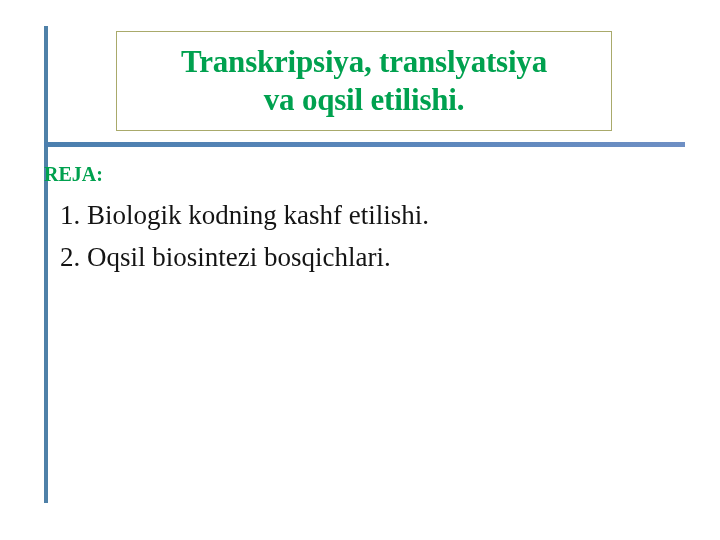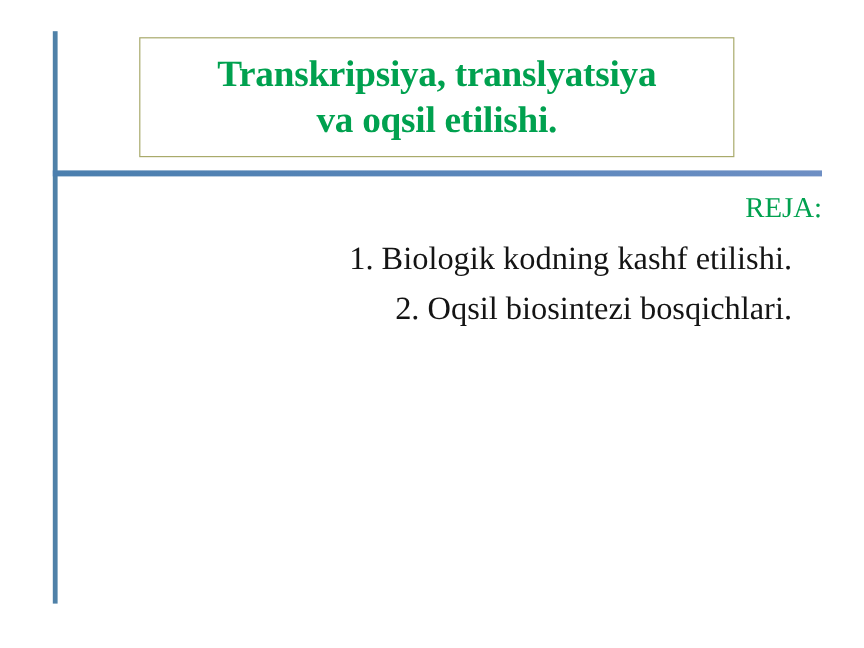--- a/index.html
+++ b/index.html
@@ -64,44 +64,44 @@
     letter-spacing: -0.2px;
     white-space: nowrap;
   }
 
   
   .reja-heading {
     position: absolute;
     left: 44px;
     top: 157px;
     width: 641px;
-    text-align: right;
+    text-align: left;
     color: #00A14F;
-    font-weight: normal;
-    font-size: 24px;
+    font-weight: bold;
+    font-size: 20px;
     line-height: 34px;
   }
 
   
   .body-list {
     position: absolute;
     left: 60px;
     top: 194px;
     width: 600px;
     margin: 0;
     padding: 0;
     list-style: none;
   }
 
   .body-list li {
     color: #141414;
     font-size: 27px;
     line-height: 42px;
     font-weight: normal;
-    text-align: right;
+    text-align: left;
   }
 </style>
 </head>
 <body>
 
 <div class="slide">
 
   <div class="v-rule"></div>
   <div class="h-rule"></div>
 

